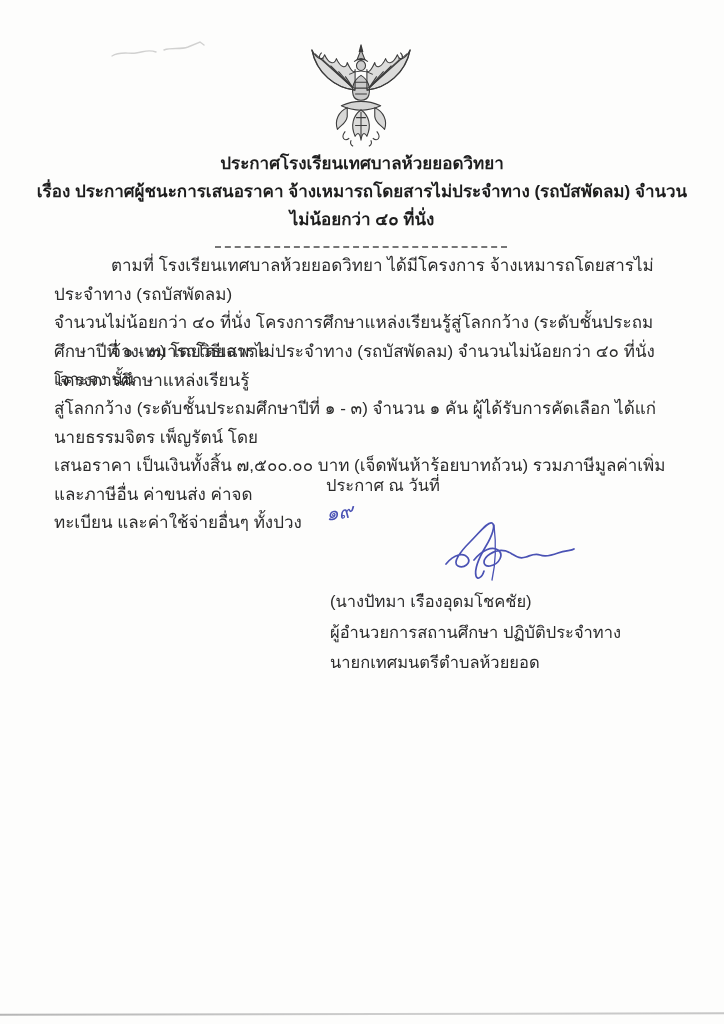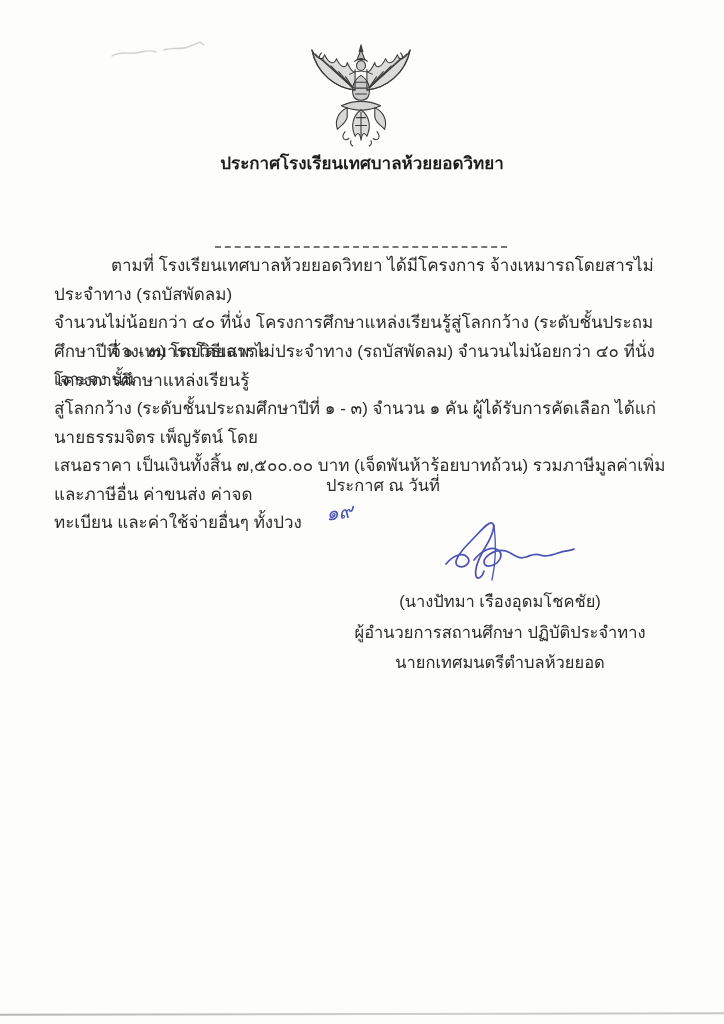--- a/index.html
+++ b/index.html
@@ -73,21 +73,20 @@
   }
   .signature-ink {
     position: absolute;
     left: 438px; top: 512px;
     width: 140px; height: 75px;
   }
   .signer-block {
     position: absolute;
     left: 330px; top: 586px;
     width: 340px;
-    text-align: center;
     font-size: 16.5px;
     line-height: 30.5px;
     color: #2b2b2b;
   }
   .scan-edge-bottom {
     position: absolute;
     left: -4px; top: 1013px;
     width: 732px; height: 2px;
     background: linear-gradient(to right, #a9a9a9, #c6c6c6 55%, #bdbdbd);
     transform: rotate(-0.12deg);
@@ -147,20 +146,21 @@
 
       <path d="M44,88 C39,94 43,99 48,95"></path>
       <path d="M76,88 C81,94 77,99 72,95"></path>
       <path d="M50,97 q-2,4 2,6"></path>
       <path d="M70,97 q2,4 -2,6"></path>
     </g>
   </svg>
 
   <div class="title-block">
     <div>ประกาศโรงเรียนเทศบาลห้วยยอดวิทยา</div>
+    <div>เรื่อง ประกาศผู้ชนะการเสนอราคา จ้างเหมารถโดยสารไม่ประจำทาง (รถบัสพัดลม) จำนวนไม่น้อยกว่า ๔๐ ที่นั่ง</div>
   </div>
 
   <div class="divider"></div>
 
   <div class="para para-1">ตามที่ โรงเรียนเทศบาลห้วยยอดวิทยา ได้มีโครงการ จ้างเหมารถโดยสารไม่ประจำทาง (รถบัสพัดลม)
 จำนวนไม่น้อยกว่า ๔๐ ที่นั่ง โครงการศึกษาแหล่งเรียนรู้สู่โลกกว้าง (ระดับชั้นประถมศึกษาปีที่ ๑ - ๓) โดยวิธีเฉพาะ
 เจาะจง นั้น</div>
   <div class="para para-2">จ้างเหมารถโดยสารไม่ประจำทาง (รถบัสพัดลม) จำนวนไม่น้อยกว่า ๔๐ ที่นั่ง โครงการศึกษาแหล่งเรียนรู้
 สู่โลกกว้าง (ระดับชั้นประถมศึกษาปีที่ ๑ - ๓) จำนวน ๑ คัน ผู้ได้รับการคัดเลือก ได้แก่ นายธรรมจิตร เพ็ญรัตน์ โดย
 เสนอราคา เป็นเงินทั้งสิ้น ๗,๕๐๐.๐๐ บาท (เจ็ดพันห้าร้อยบาทถ้วน) รวมภาษีมูลค่าเพิ่มและภาษีอื่น ค่าขนส่ง ค่าจด

